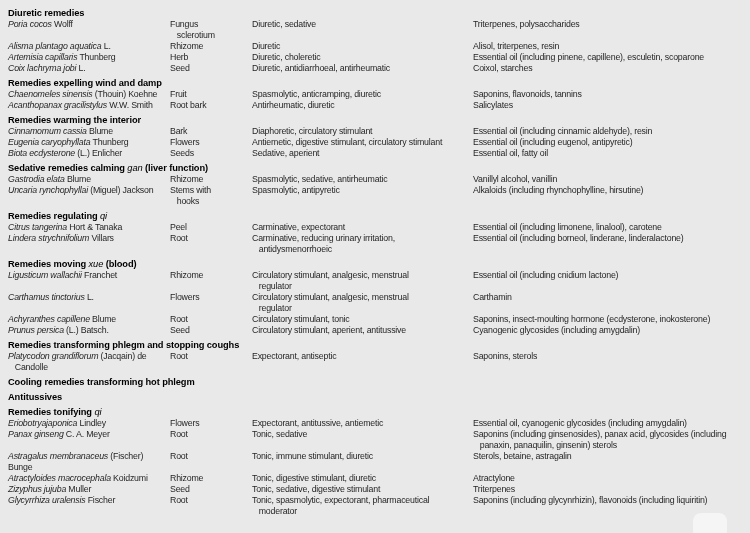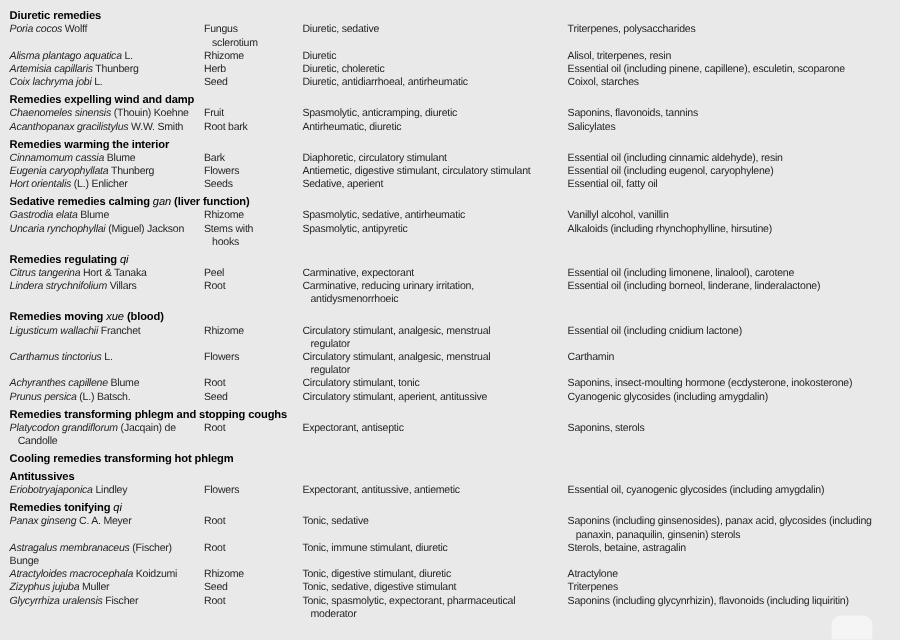--- a/index.html
+++ b/index.html
@@ -93,25 +93,25 @@
   <tr>
     <td class="c1"><i>Cinnamomum cassia</i><span> Blume</span></td>
     <td class="c2">Bark</td>
     <td class="c3">Diaphoretic, circulatory stimulant</td>
     <td class="c4">Essential oil (including cinnamic aldehyde), resin</td>
   </tr>
   <tr>
     <td class="c1"><i>Eugenia caryophyllata</i><span> Thunberg</span></td>
     <td class="c2">Flowers</td>
     <td class="c3">Antiemetic, digestive stimulant, circulatory stimulant</td>
-    <td class="c4">Essential oil (including eugenol, caryophylene)</td>
-  </tr>
-
-  <tr>
-    <td class="c1"><i>Hort orientalis</i><span> (L.) Enlicher</span></td>
+    <td class="c4">Essential oil (including eugenol, antipyretic)</td>
+  </tr>
+
+  <tr>
+    <td class="c1"><i>Biota ecdysterone</i><span> (L.) Enlicher</span></td>
     <td class="c2">Seeds</td>
     <td class="c3">Sedative, aperient</td>
     <td class="c4">Essential oil, fatty oil</td>
   </tr>
 
   <tr>
         <td class="hdr" colspan="4"><span>Sedative remedies calming </span><i>gan</i><span> (liver function)</span></td>
       </tr>
   <tr>
     <td class="c1"><i>Gastrodia elata</i><span> Blume</span></td>
@@ -186,29 +186,29 @@
   </tr>
 
   <tr>
         <td class="hdr" colspan="4"><span>Cooling remedies transforming hot phlegm</span><i></i><span></span></td>
       </tr>
 
   <tr>
         <td class="hdr" colspan="4"><span>Antitussives</span><i></i><span></span></td>
       </tr>
   <tr>
+        <td class="hdr" colspan="4"><span>Remedies tonifying </span><i>qi</i><span></span></td>
+      </tr>
+
+  <tr>
     <td class="c1"><i>Eriobotryajaponica</i><span> Lindley</span></td>
     <td class="c2">Flowers</td>
     <td class="c3">Expectorant, antitussive, antiemetic</td>
     <td class="c4">Essential oil, cyanogenic glycosides (including amygdalin)</td>
   </tr>
-
-  <tr>
-        <td class="hdr" colspan="4"><span>Remedies tonifying </span><i>qi</i><span></span></td>
-      </tr>
   <tr>
     <td class="c1"><i>Panax ginseng</i><span> C. A. Meyer</span></td>
     <td class="c2">Root</td>
     <td class="c3">Tonic, sedative</td>
     <td class="c4">Saponins (including ginsenosides), panax acid, glycosides (including
    panaxin, panaquilin, ginsenin) sterols</td>
   </tr>
   <tr>
     <td class="c1"><i>Astragalus membranaceus</i><span> (Fischer) Bunge</span></td>
     <td class="c2">Root</td>

